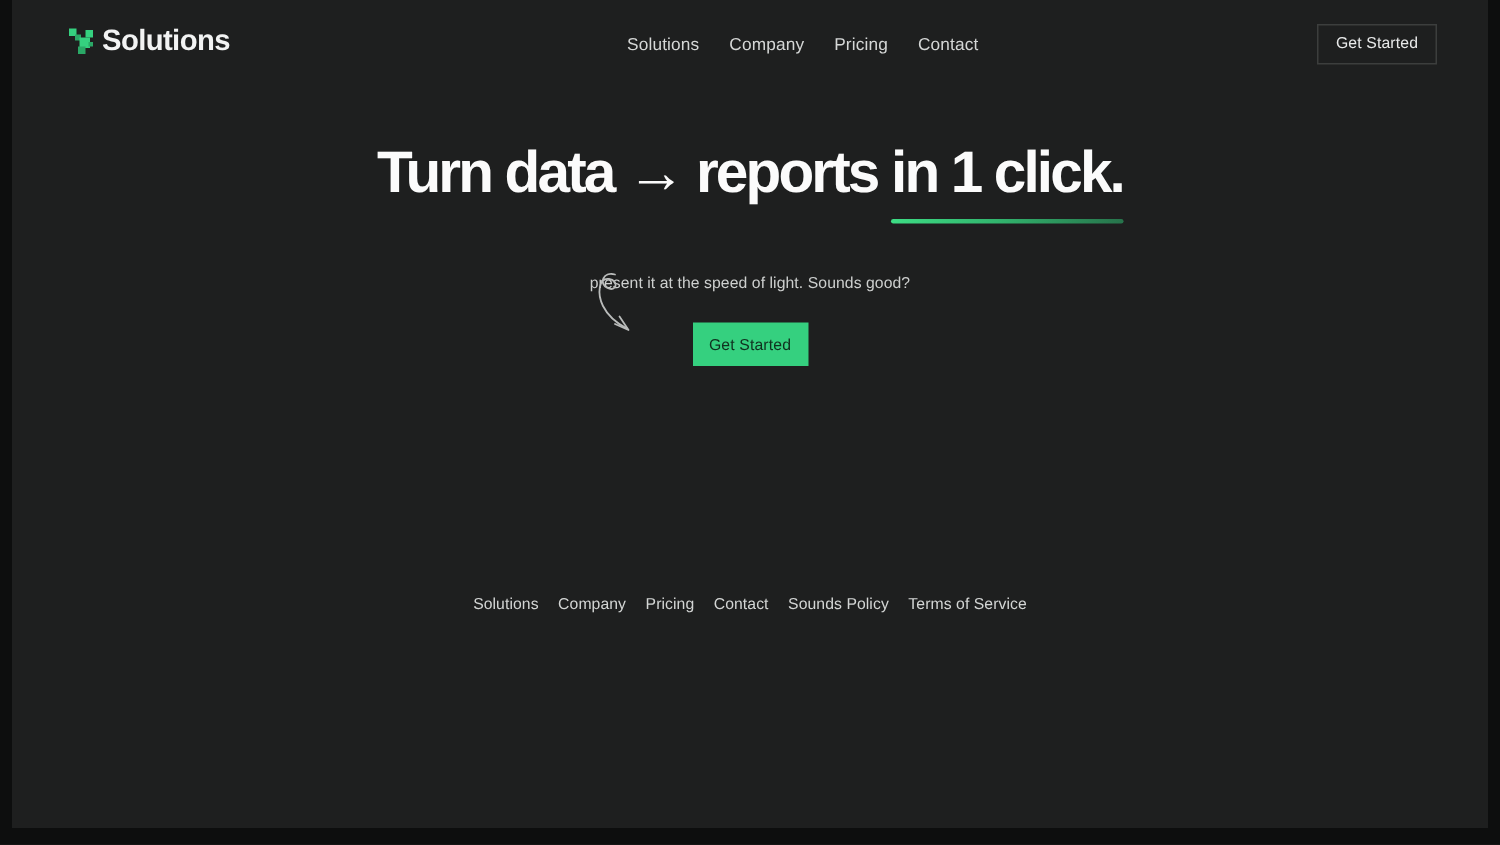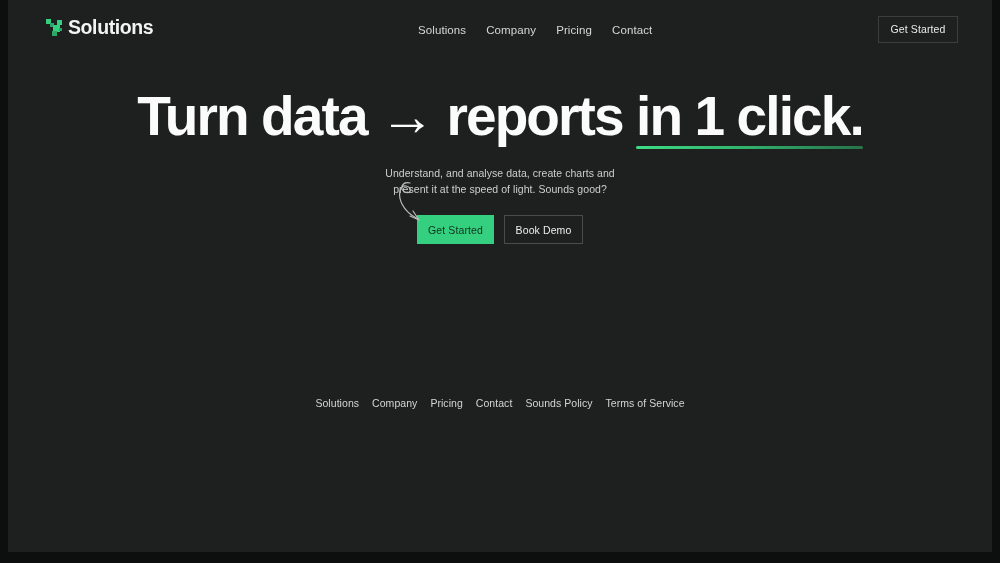--- a/index.html
+++ b/index.html
@@ -106,21 +106,21 @@
   .hero {
     position: absolute;
     left: 0;
     top: 88px;
     width: 984px;
     text-align: center;
   }
 
   .hero-title {
     color: #fbfbfb;
-    font-size: 55px;
+    font-size: 39px;
     font-weight: 700;
     letter-spacing: -1.9px;
     line-height: 56px;
     white-space: nowrap;
   }
 
   .hero-title .accent-underline {
     position: relative;
     display: inline-block;
     padding-bottom: 2px;
@@ -246,27 +246,26 @@
     </nav>
 
     <button class="header-cta">Get Started</button>
   </header>
 
   <section class="hero">
 
     <h1 class="hero-title"><span>Turn data </span><span>→</span><span> reports </span><span class="accent-underline">in 1 click.</span></h1>
 
     <p class="hero-sub">
-      <span>Understand, and analyse data, create charts and</span><br>
+      <br>
       <span>present it at the speed of light. Sounds good?</span>
     </p>
 
     <div class="hero-actions">
       <button class="btn-primary">Get Started</button>
-      <button class="btn-outline">Book Demo</button>
     </div>
 
     <svg class="squiggle-arrow" viewBox="0 0 40 46" fill="none">
       <path d="M17 5 C 9 3, 6 11, 12 14 C 18 17, 20 9, 13 8 C 6 7, 5 18, 9 26 C 13 34, 19 38, 25 41" stroke="#b9bbba" stroke-width="1.2" stroke-linecap="round"></path>
       <path d="M17 38 L 26 42 L 20 33" stroke="#b9bbba" stroke-width="1.2" stroke-linecap="round" stroke-linejoin="round" fill="none"></path>
     </svg>
   </section>
 
   <footer class="site-footer">
     <nav class="footer-nav">

